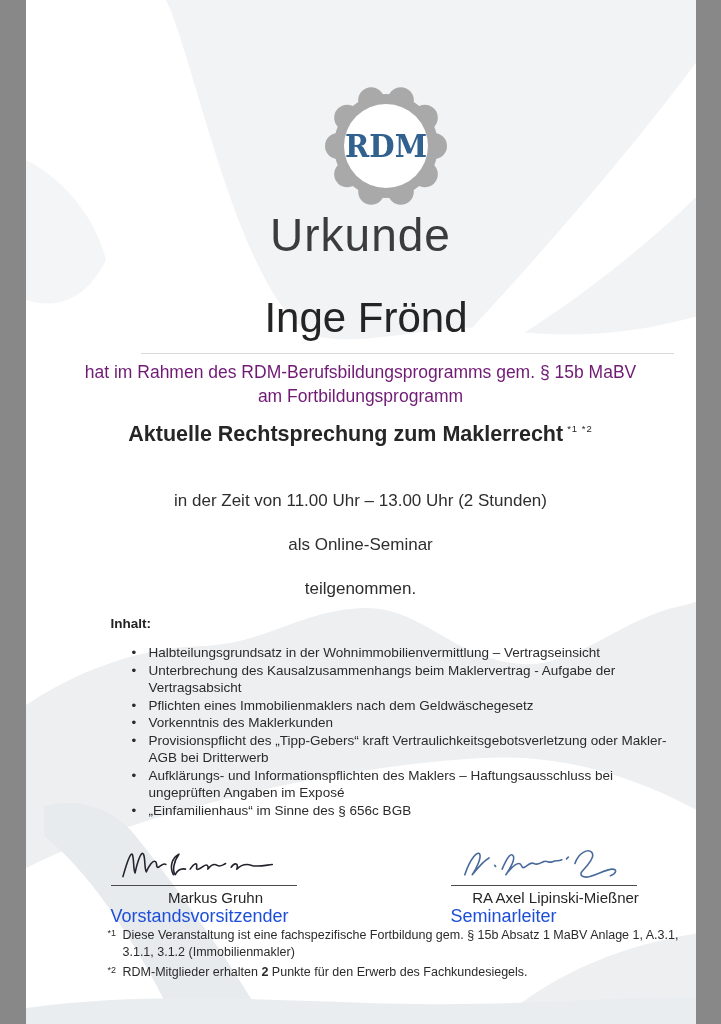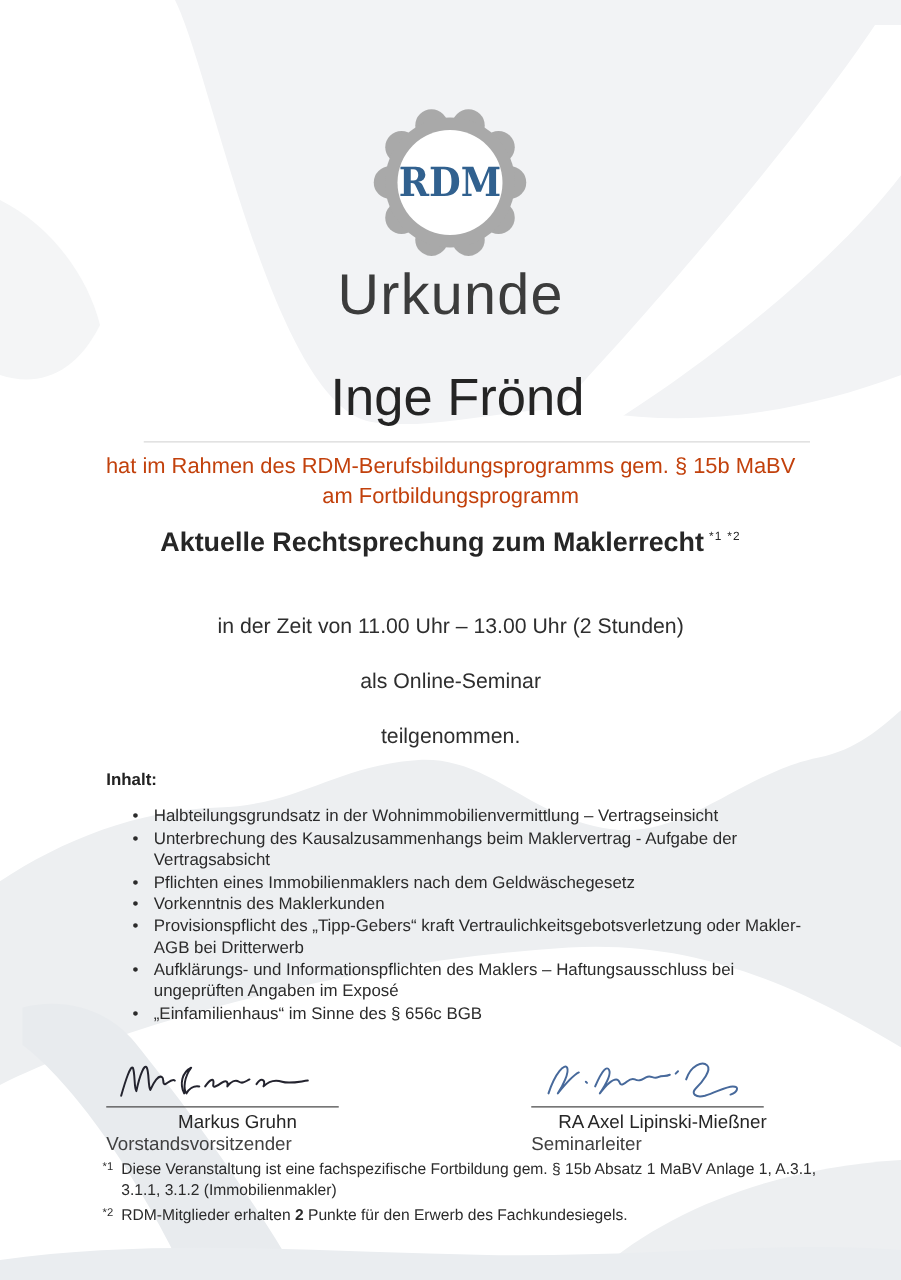--- a/index.html
+++ b/index.html
@@ -1,56 +1,56 @@
 <!DOCTYPE html>
 <html><head>
 <meta charset="utf-8">
 <style>
   html,body{margin:0;padding:0;background:#888;}
   *{box-sizing:border-box;}
   .page{
     position:relative;
-    width:721px;height:1024px;
+    width:670px;height:1024px;
     margin:0 auto;
     background:#ffffff;
     overflow:hidden;
     font-family:"Liberation Sans", sans-serif;
     color:#2e2e2e;
   }
   .bg{position:absolute;inset:0;z-index:0;}
   .layer{position:absolute;z-index:1;}
   .center{left:0;width:100%;text-align:center;}
 
   .badge-wrap{left:298px;top:84px;width:124px;height:124px;}
 
   .title-urkunde{top:208px;font-size:46px;letter-spacing:1px;color:#3c3c3c;}
   .recipient{top:294px;font-size:42px;color:#242424;padding-left:11px;}
   .name-line{left:115px;top:353px;width:533px;height:1px;background:#d9d9d9;}
 
-  .intro{top:360px;font-size:17.5px;line-height:24px;color:#c2410c;}
+  .intro{top:360px;font-size:17.5px;line-height:24px;color:#701a75;}
   .course{top:422px;font-size:21.5px;font-weight:bold;color:#262626;}
   .course sup{font-size:9.5px;font-weight:normal;letter-spacing:1px;vertical-align:9px;margin-left:4px;}
   .dateline{top:467px;font-size:17px;}
   .timeline{top:491px;font-size:17px;}
   .formatline{top:535px;font-size:17px;}
   .partline{top:579px;font-size:17px;}
 
   .inhalt{left:85px;top:616px;font-size:13.5px;font-weight:bold;color:#222;}
   .content-list{left:104px;top:644px;width:552px;font-size:13.5px;line-height:17.5px;
     list-style:none;margin:0;padding:0;color:#2b2b2b;}
   .content-list li{position:relative;padding-left:19px;}
   .content-list li::before{content:"\2022";position:absolute;left:2px;top:0;color:#2b2b2b;}
 
   .sig-block{top:843px;width:210px;}
   .sig-left{left:85px;}
   .sig-right{left:425px;}
   .sig-art{display:block;height:42px;}
   .sig-rule{border:0;border-top:1px solid #4a4a4a;margin:0 0 3px 0;width:186px;}
   .sig-name{font-size:15px;color:#262626;line-height:18px;text-align:center;}
-  .sig-role{font-size:15px;color:#404040;line-height:18px;}
+  .sig-role{font-size:18px;color:#1d4ed8;line-height:18px;}
 
   .footnotes{left:82px;top:927px;width:575px;font-size:12.5px;line-height:16.5px;color:#2b2b2b;}
   .footnote{position:relative;padding-left:15px;margin-bottom:4px;}
   .footnote .fn-marker{position:absolute;left:0;top:-2px;font-size:9px;}
   .fn-bold{font-weight:bold;}
 </style>
 </head>
 <body>
 
 <div class="page">

